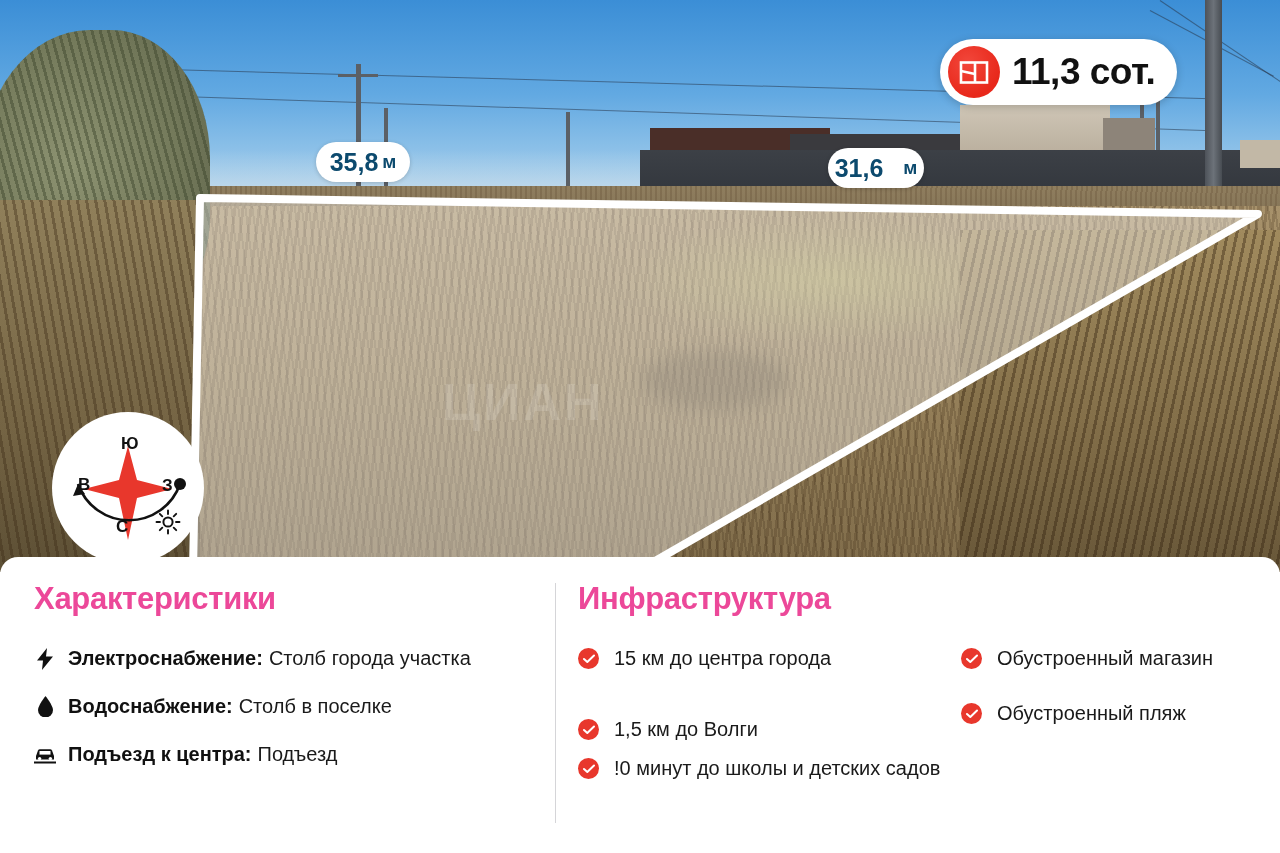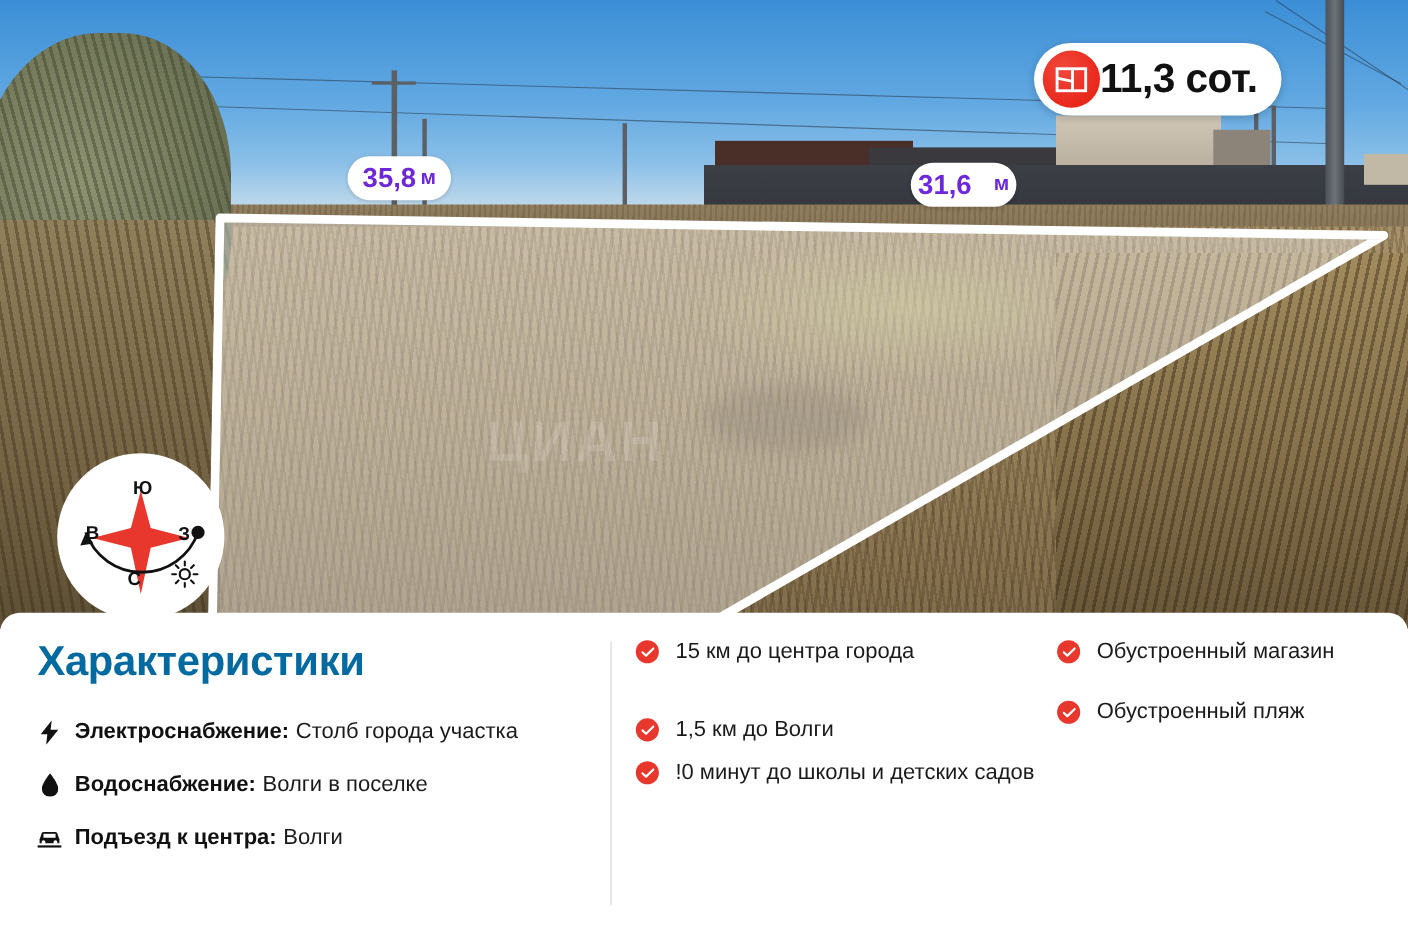--- a/index.html
+++ b/index.html
@@ -111,34 +111,34 @@
   
   .plot-svg { position: absolute; left: 0; top: 0; width: 1280px; height: 572px; }
 
   
   .pill {
     position: absolute;
     background: #ffffff;
     border-radius: 999px;
     display: flex; align-items: center; justify-content: center;
     font-weight: 700;
-    color: #6d28d9;
+    color: #0c4a6e;
     box-shadow: 0 1px 4px rgba(0,0,0,0.18);
     white-space: nowrap;
   }
   .pill-a { left: 316px; top: 142px; width: 94px; height: 40px; font-size: 25px; }
   .pill-b { left: 828px; top: 148px; width: 96px; height: 40px; font-size: 25px; gap: 16px; }
   .pill .unit { font-size: 19px; margin-left: 4px; font-weight: 700; }
 
   
   .area-badge {
     position: absolute; left: 940px; top: 39px;
     height: 66px; padding: 0 22px 0 8px;
     background: #ffffff; border-radius: 999px;
-    display: flex; align-items: center; 
+    display: flex; align-items: center; gap: 12px;
     box-shadow: 0 2px 8px rgba(0,0,0,0.20);
   }
   .area-ico {
     width: 52px; height: 52px; border-radius: 50%;
     background: radial-gradient(circle at 38% 32%, #f2473b 0%, #e8281b 70%);
     display: flex; align-items: center; justify-content: center;
   }
   .area-label { font-size: 37px; font-weight: 700; color: #111; letter-spacing: -0.5px; }
 
   
@@ -163,21 +163,21 @@
     width: 1280px; height: 296px;
     background: #ffffff;
     border-radius: 18px 18px 0 0;
   }
   .panel-inner { position: relative; width: 100%; height: 100%; }
 
   .col-left { position: absolute; left: 34px; top: 24px; width: 505px; }
   .col-right { position: absolute; left: 578px; top: 24px; width: 690px; }
 
   .sec-title {
-    font-size: 38px; font-weight: 700; color: #0369a1;
+    font-size: 31px; font-weight: 700; color: #ec4899;
     letter-spacing: -0.3px; margin-bottom: 30px;
   }
 
   .divider {
     position: absolute; left: 555px; top: 26px;
     width: 1px; height: 240px; background: #d5d5d8;
   }
 
   .spec-row {
     display: flex; align-items: center; gap: 12px;
@@ -322,38 +322,39 @@
           </span>
           <span><span class="spec-label">Электроснабжение:</span><span class="spec-val">Столб города участка</span></span>
         </div>
 
         <div class="spec-row">
           <span class="spec-ico">
             <svg width="15" height="21" viewBox="0 0 15 21">
                 <path d="M7.5 0 C7.5 0 0 9.5 0 14 a7.5 7.5 0 0 0 15 0 C15 9.5 7.5 0 7.5 0 Z" fill="#111"></path>
               </svg>
           </span>
-          <span><span class="spec-label">Водоснабжение:</span><span class="spec-val">Волги в поселке</span></span>
+          <span><span class="spec-label">Водоснабжение:</span><span class="spec-val">Столб в поселке</span></span>
         </div>
 
         <div class="spec-row">
           <span class="spec-ico">
             <svg width="22" height="18" viewBox="0 0 22 18">
               <path d="M2 10 L4 4.5 a2 2 0 0 1 1.8-1.2 h10.4 a2 2 0 0 1 1.8 1.2 L20 10 v3.5 H2 Z" fill="#111"></path>
               <rect x="5.5" y="5" width="11" height="3.6" fill="#fff"></rect>
               <circle cx="5.6" cy="12.6" r="1.7" fill="#fff"></circle>
               <circle cx="16.4" cy="12.6" r="1.7" fill="#fff"></circle>
               <rect x="0" y="15.5" width="22" height="2" fill="#111"></rect>
             </svg>
           </span>
-          <span><span class="spec-label">Подъезд к центра:</span><span class="spec-val">Волги</span></span>
+          <span><span class="spec-label">Подъезд к центра:</span><span class="spec-val">Подъезд</span></span>
         </div>
       </div>
 
       <div class="col-right">
+        <div class="sec-title">Инфраструктура</div>
 
         <div class="infra-grid" style="height:170px;">
           <div class="infra-row" style="left:0; top:0;">
             <span class="check">
                 <svg width="12" height="10" viewBox="0 0 12 10">
                   <polyline points="1,5 4.3,8 11,1.5" fill="none" stroke="#fff" stroke-width="2" stroke-linecap="round" stroke-linejoin="round"></polyline>
                 </svg>
               </span>
             <span>15 км до центра города</span>
           </div>

